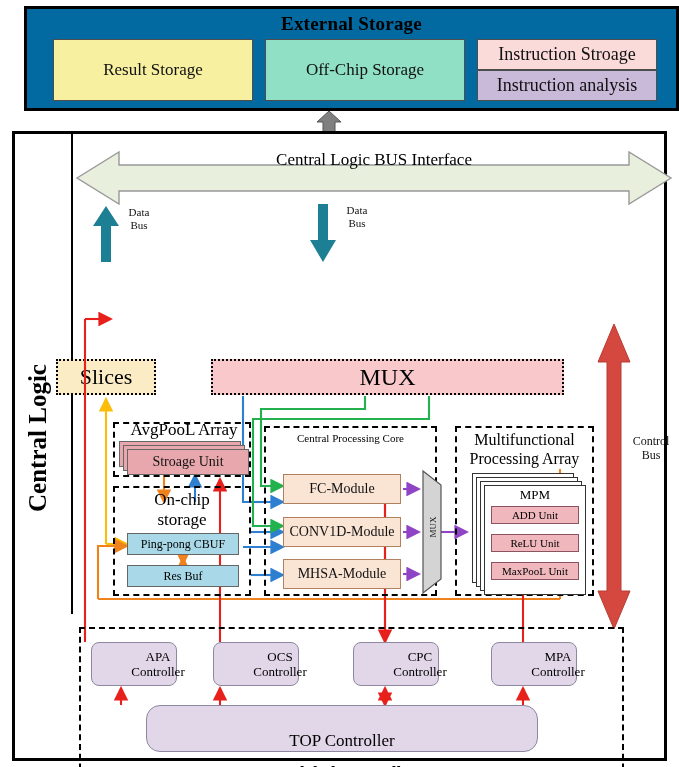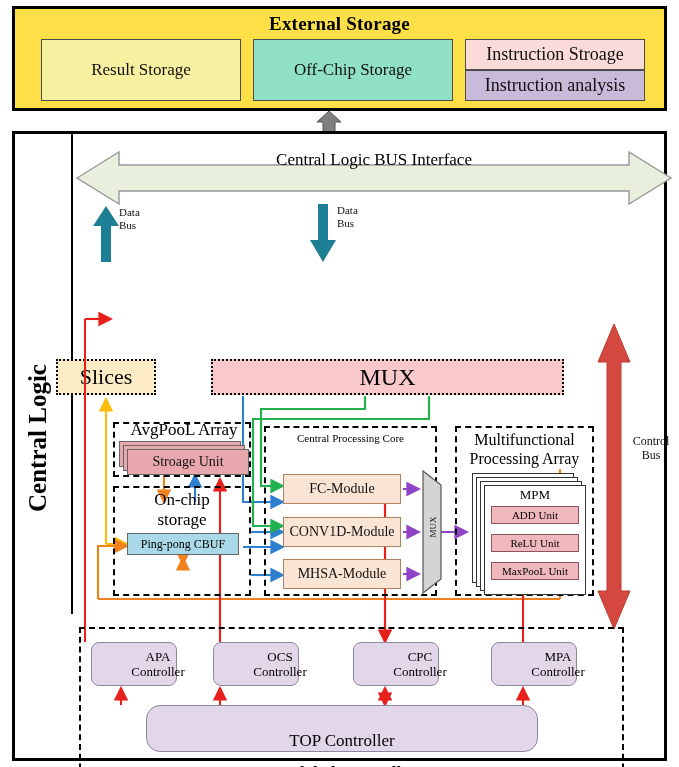--- a/index.html
+++ b/index.html
@@ -9,22 +9,22 @@
     font-family:"Liberation Serif", serif;
     position:relative;
     overflow:hidden;
   }
   #root { position:absolute; left:0; top:0; width:679px; height:767px; }
 
   .abs { position:absolute; }
 
   
   #ext-storage {
-    left:12px; top:6px; width:655px; height:105px;
-    background:#fde047; border:3px solid #000;
+    left:24px; top:6px; width:655px; height:105px;
+    background:#0369a1; border:3px solid #000;
   }
   #ext-title {
     position:absolute; left:0; top:4px; width:100%;
     text-align:center; font-weight:bold; font-size:19px; letter-spacing:.2px;
   }
   .ext-box {
     position:absolute; border:1.5px solid #4d4d4d;
     display:flex; align-items:center; justify-content:center;
     font-size:17px; color:#111;
   }
@@ -50,21 +50,21 @@
   }
   #cl-divider { left:56px; top:0px; width:2px; height:480px; background:#000; }
 
   
   #bus-if { left:62px; top:16px; width:594px; height:56px; }
   #bus-if-label {
     position:absolute; left:0; top:18px; width:100%;
     text-align:center; font-size:17px;
   }
 
-  .smalllabel { font-size:11px; line-height:12px; text-align:left; color:#111; }
+  .smalllabel { font-size:11px; line-height:12px; text-align:center; color:#111; }
 
   
   #slices {
     left:41px; top:225px; width:100px; height:36px;
     background:#fbecc6; border:2px dotted #000;
     display:flex; align-items:center; justify-content:center; font-size:22px;
   }
   #mux-top {
     left:196px; top:225px; width:353px; height:36px;
     background:#f8c8cb; border:2px dotted #000;
@@ -290,20 +290,23 @@
 
     <div class="dashgroup" id="onchip-group">
       <div id="onchip-title">
         <div>On-chip</div>
         <div>storage</div>
       </div>
     </div>
     <div class="bufbox" id="ping-pong">
       <span>Ping-pong CBUF</span>
     </div>
+    <div class="bufbox" id="res-buf">
+      <span>Res Buf</span>
+    </div>
 
     <div class="dashgroup" id="cpc-group">
       <div id="cpc-title">Central Processing Core</div>
     </div>
     <div class="modbox" id="fc-mod">
       <span>FC-Module</span>
     </div>
     <div class="modbox" id="conv-mod">
       <span>CONV1D-Module</span>
     </div>

